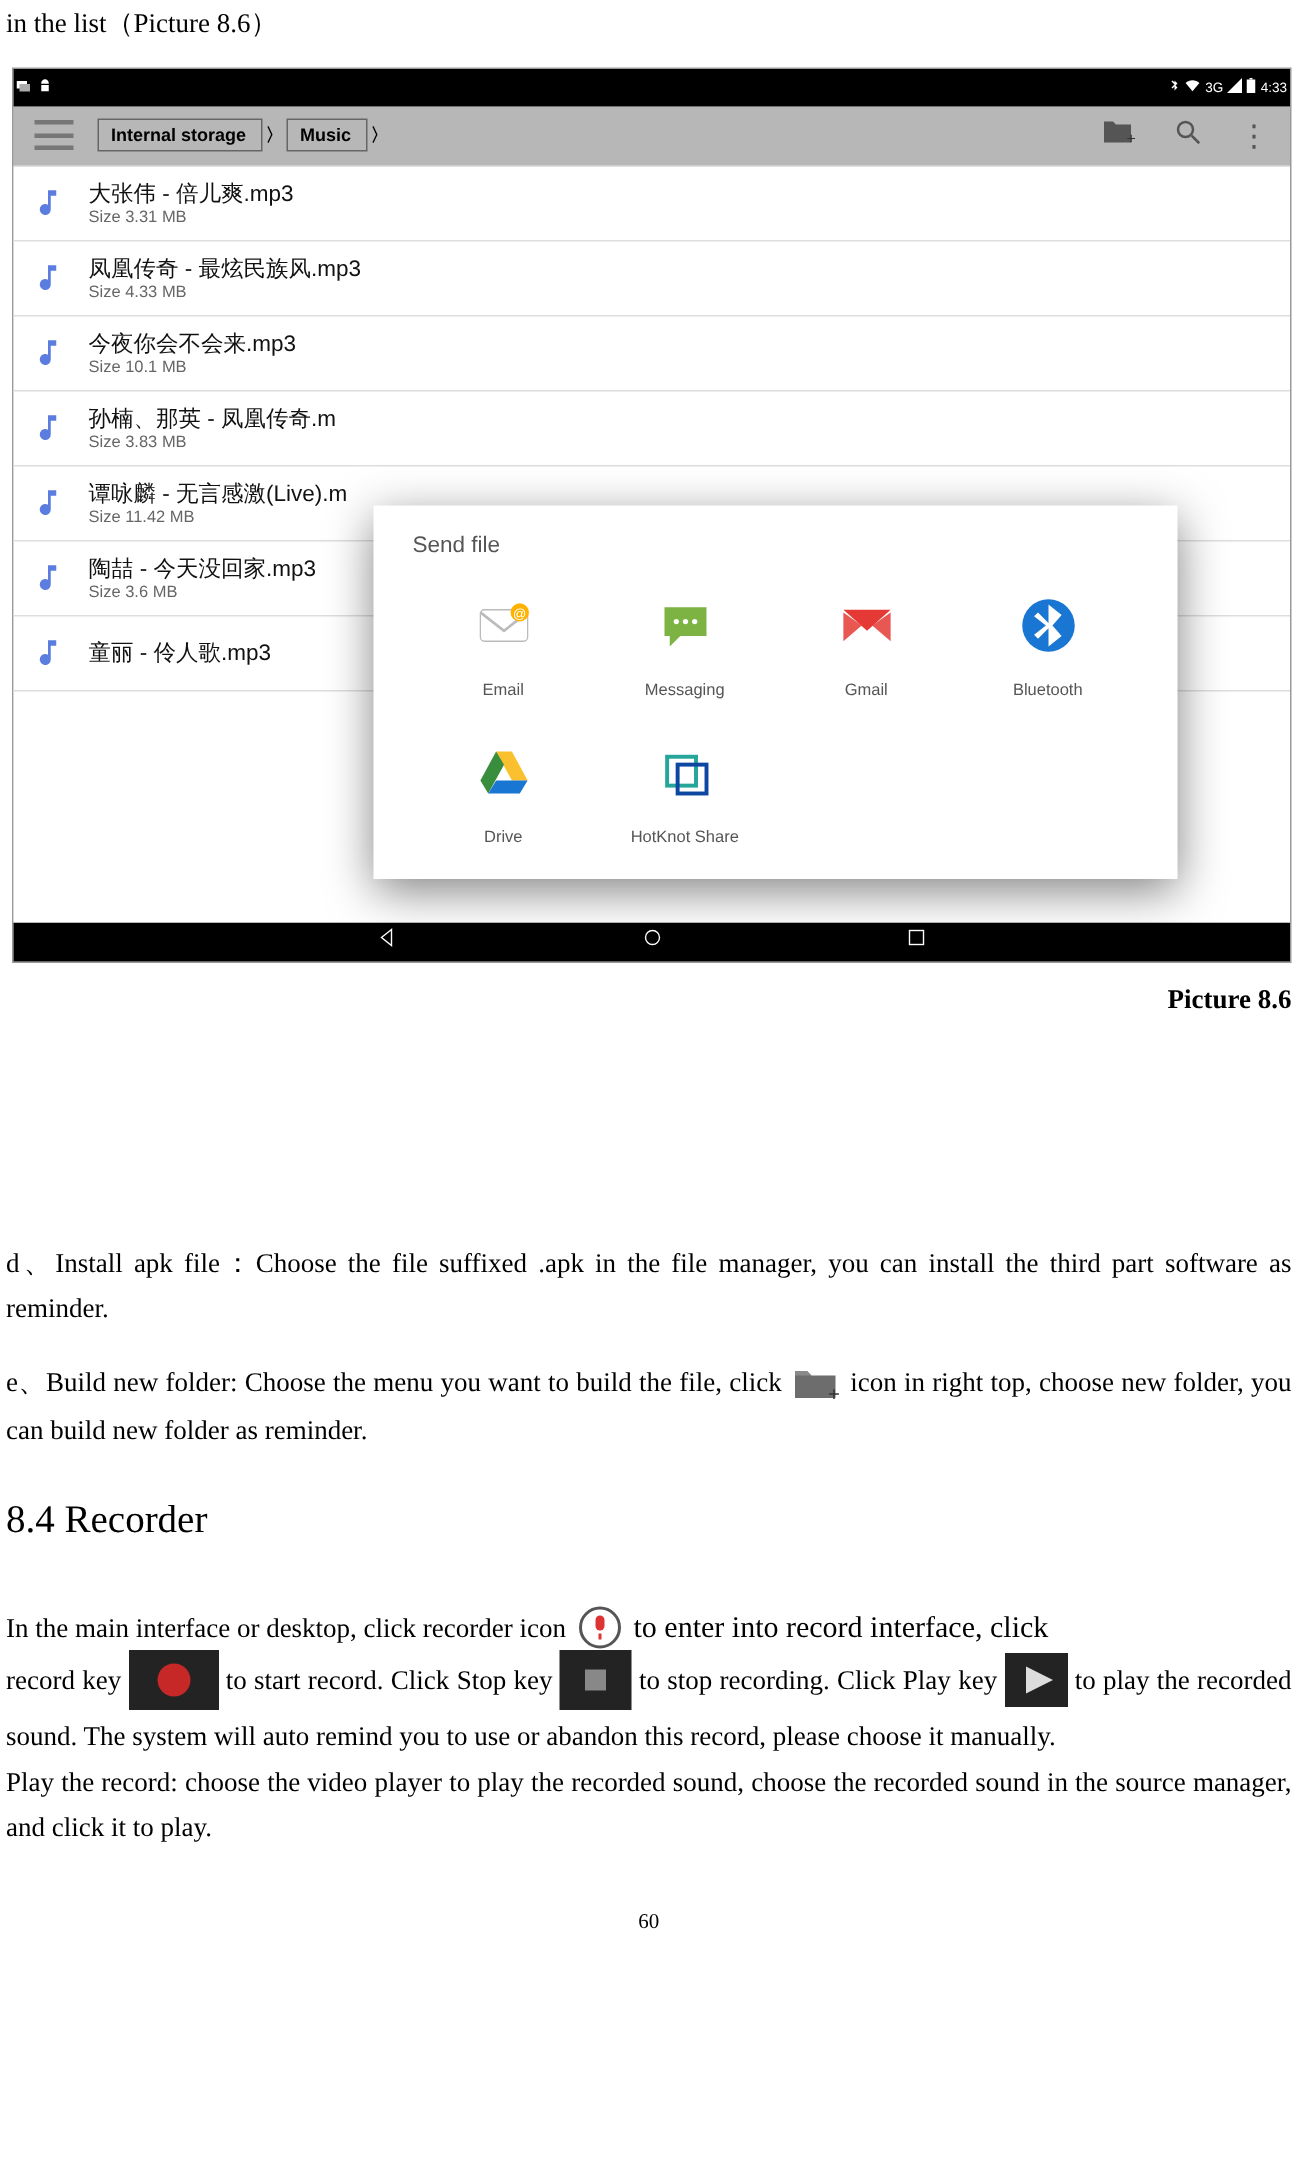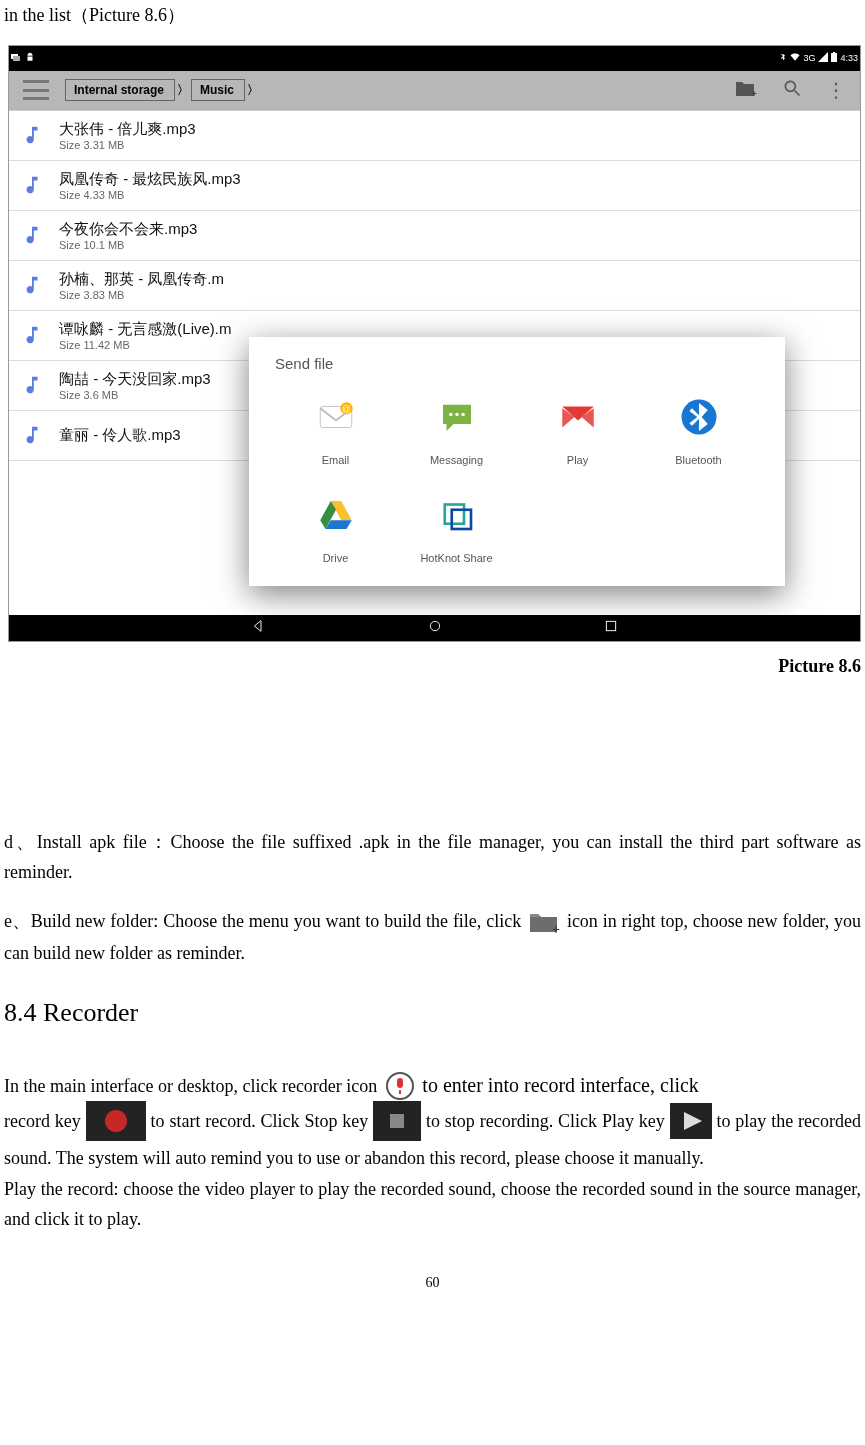--- a/index.html
+++ b/index.html
@@ -336,21 +336,21 @@
             </div>
             <div class="share-item">
     <div class="share-icon">
                 <svg width="42" height="42" viewBox="0 0 48 48">
                   <rect x="6" y="12" width="36" height="24" fill="#fff"></rect>
                   <polygon points="6,12 24,28 42,12" fill="#e53935"></polygon>
                   <polygon points="6,36 20,24 6,14" fill="#e53935" opacity="0.85"></polygon>
                   <polygon points="42,36 28,24 42,14" fill="#e53935" opacity="0.85"></polygon>
                 </svg>
               </div>
-    <span>Play</span>
+    <span>Gmail</span>
             </div>
             <div class="share-item">
     <div class="share-icon">
                 <svg width="42" height="42" viewBox="0 0 48 48">
                   <circle cx="24" cy="24" r="20" fill="#1976d2"></circle>
                   <path fill="#fff" d="M24 8l10 8-7 8 7 8-10 8V26l-8 8-3-3 9-7-9-7 3-3 8 8V8z"></path>
                 </svg>
               </div>
     <span>Bluetooth</span>
             </div>

